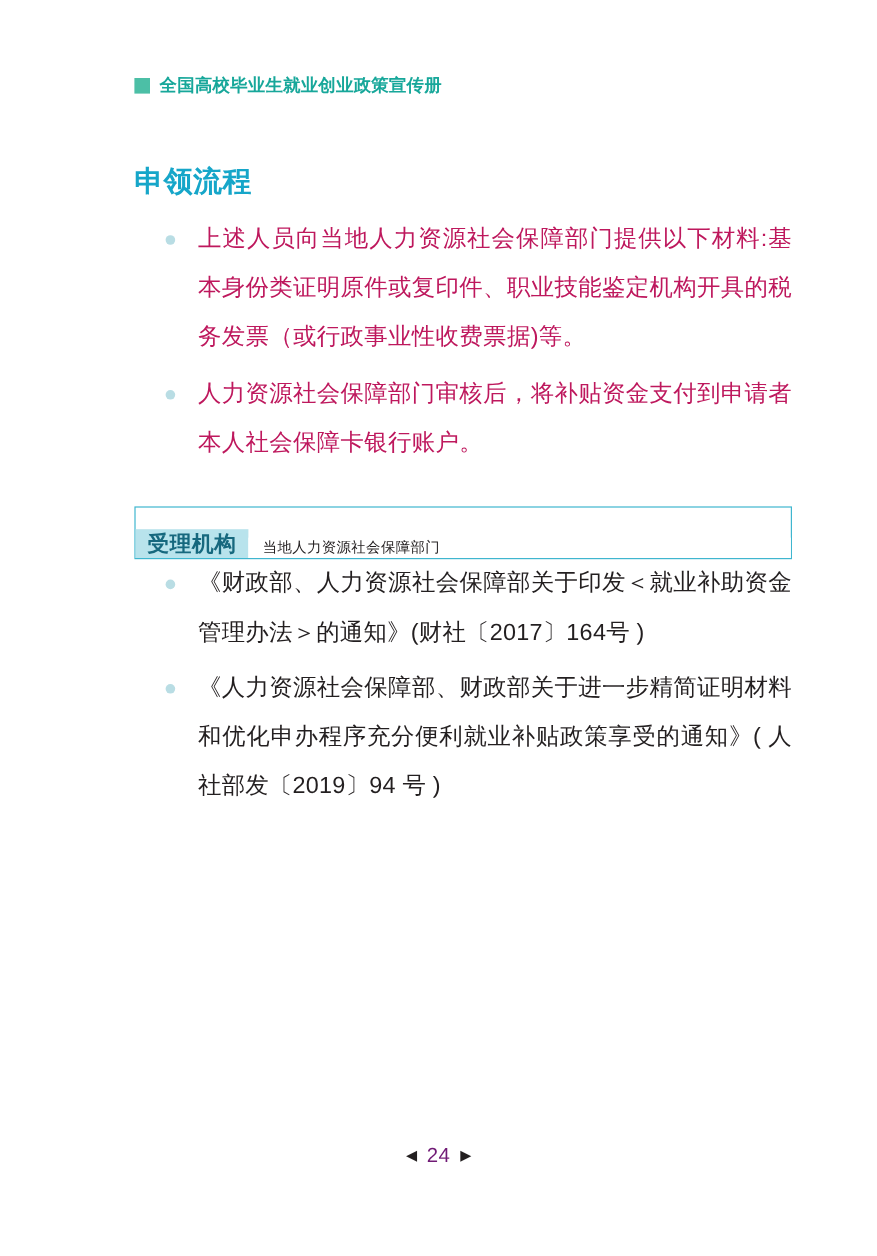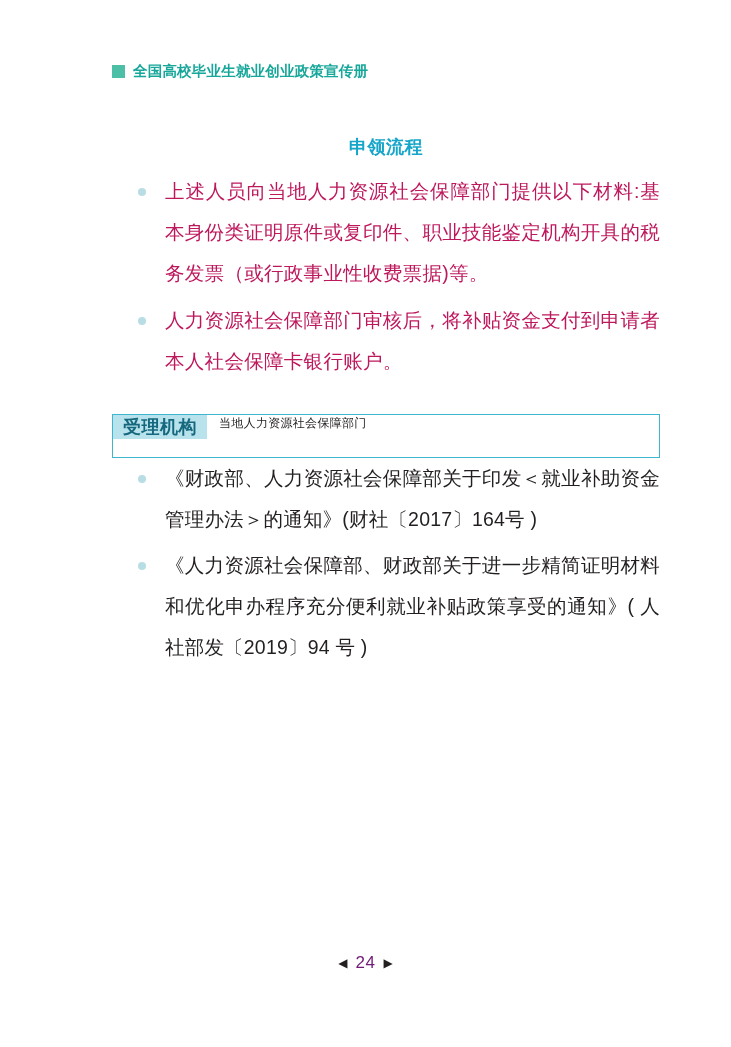--- a/index.html
+++ b/index.html
@@ -49,25 +49,24 @@
   
   .content {
     position: absolute;
     top: 135px;
     left: 112px;
     width: 548px;
   }
 
   .section-heading {
     color: #16a6c9;
-    font-size: 18px;
+    font-size: 24px;
     font-weight: bold;
     letter-spacing: 0.5px;
     margin: 0 0 12px 0;
-    text-align: center;
   }
 
   .section-heading.second {
     margin-top: 36px;
   }
 
   
   .bullet-list {
     margin: 0;
     padding: 0;
@@ -90,21 +89,21 @@
     width: 8px;
     height: 8px;
     border-radius: 50%;
     background: #b9dde4;
   }
 
   
   .agency-row {
     margin-top: 32px;
     display: flex;
-    align-items: flex-start;
+    align-items: flex-end;
     border: 1px solid #3fb6cf;
     width: 548px;
     box-sizing: border-box;
     height: 44px;
   }
   .agency-label {
     background: #b8e3ec;
     color: #16687e;
     font-size: 18px;
     font-weight: bold;

